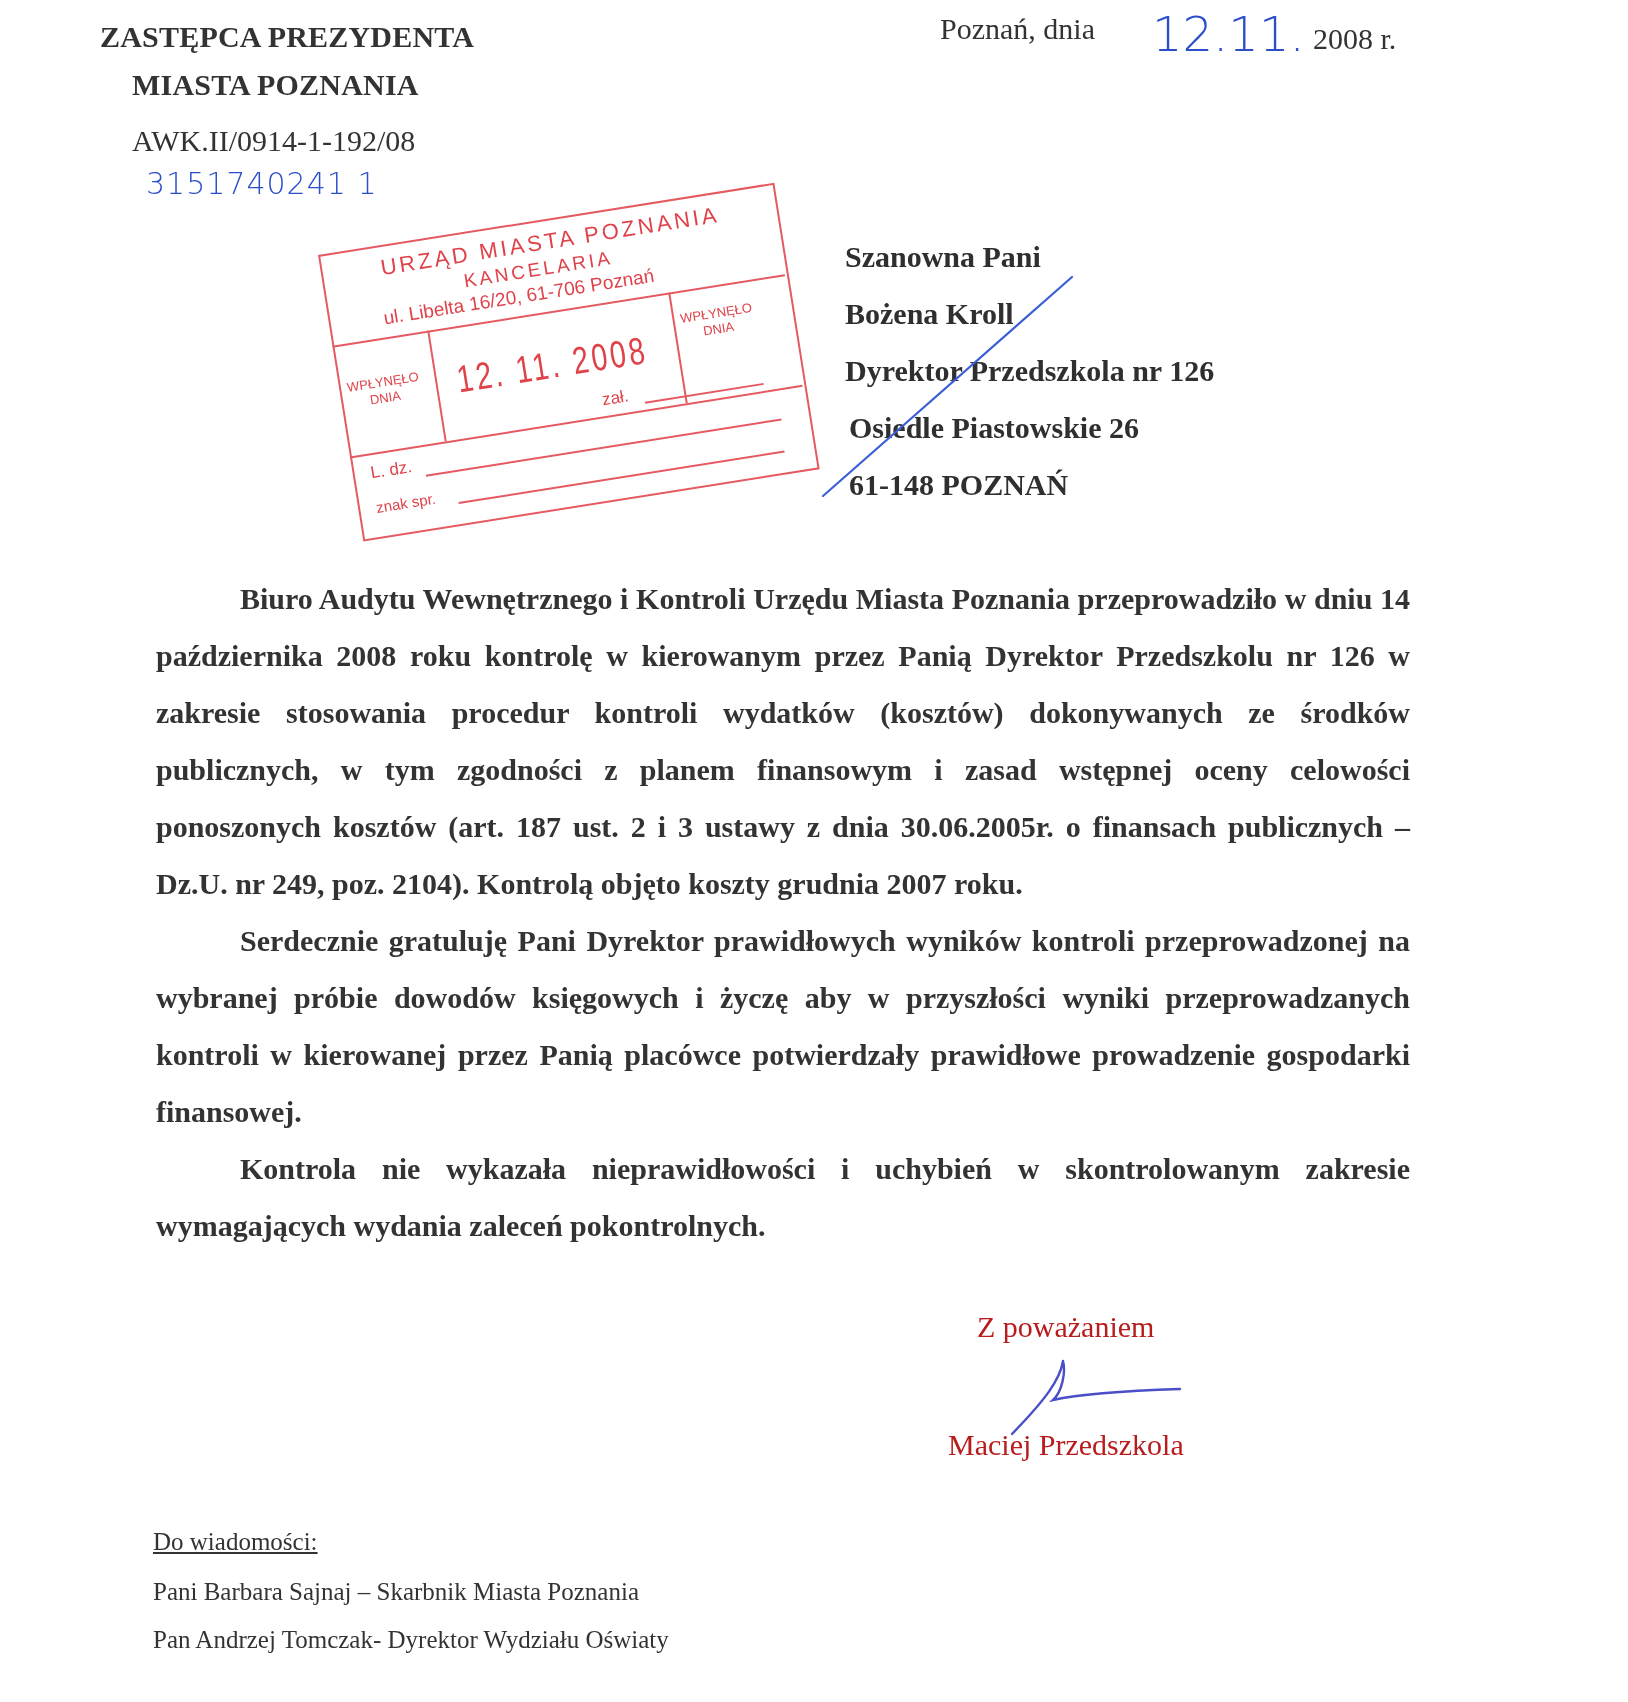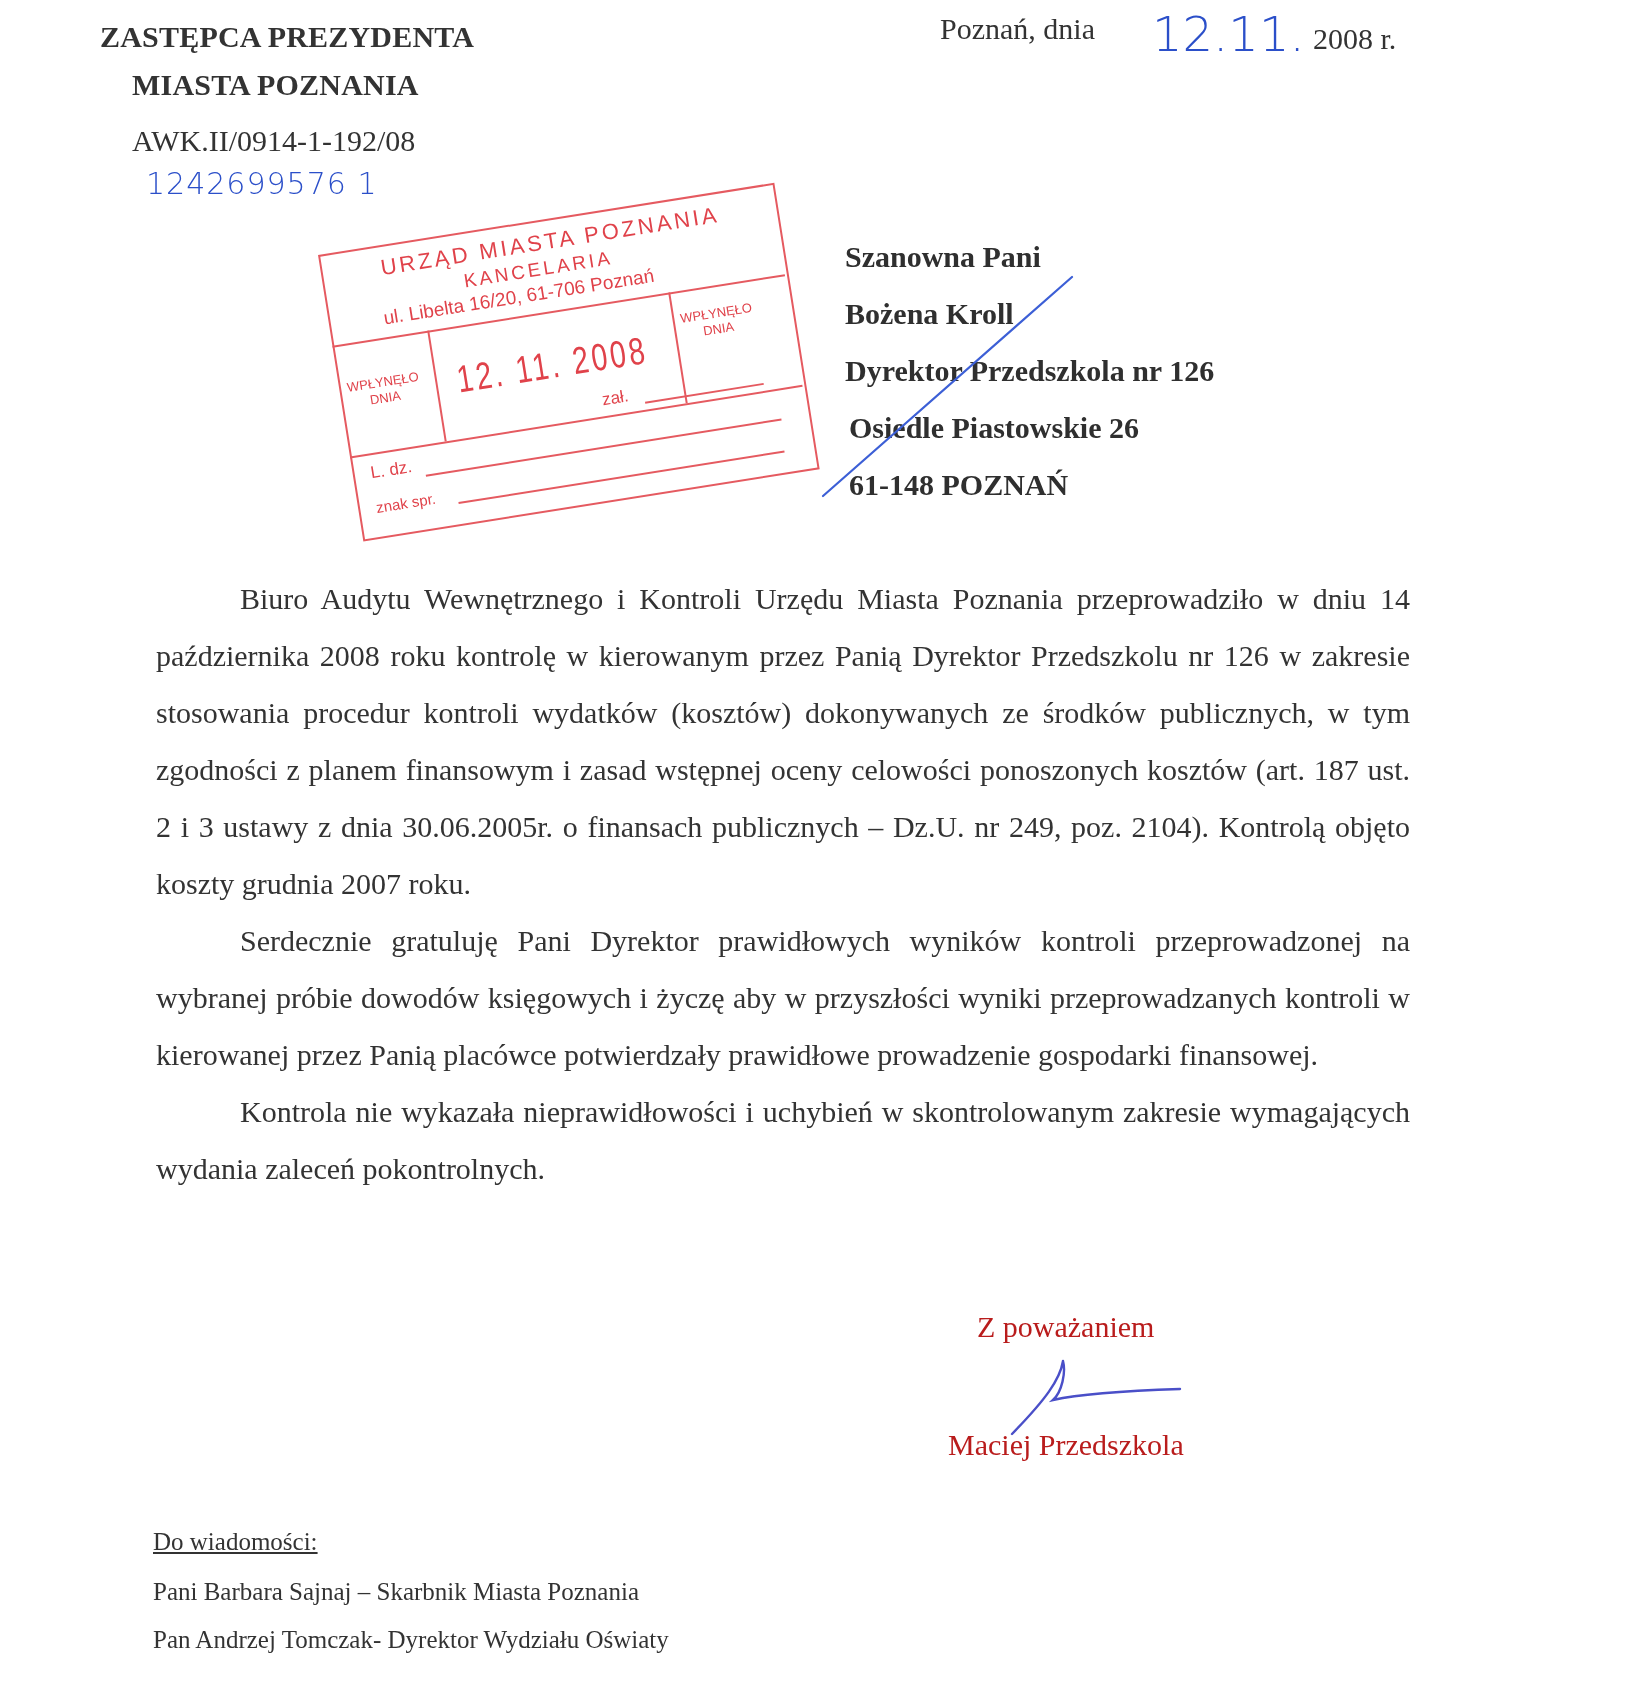--- a/index.html
+++ b/index.html
@@ -23,33 +23,34 @@
   }
   .stamp .frame { position: absolute; border: 2px solid #e55a60; }
   .stamp .line { position: absolute; height: 0; border-top: 2px solid #e55a60; }
   .stamp .vline { position: absolute; width: 0; border-left: 2px solid #e55a60; }
   .stamp .txt { position: absolute; white-space: nowrap; }
 
   .body-text {
     position: absolute; left: 156px; width: 1254px;
     font-size: 30px; line-height: 57px; color: #333;
     text-align: justify;
+    font-weight: bold;
   }
   .body-text p { margin: 0; text-indent: 84px; }
   .closing { font-size: 30px; color: #b91c1c; }
   .cc-title { font-size: 25px; color: #333; text-decoration: underline; text-align: center; }
   .cc-item { font-size: 25px; color: #333; }
 </style>
 </head>
 <body>
 
 <div class="abs hdr-bold" style="left:100px; top:20px;">ZASTĘPCA PREZYDENTA</div>
 <div class="abs hdr-bold" style="left:132px; top:68px;">MIASTA POZNANIA</div>
 <div class="abs hdr-ref" style="left:132px; top:124px;">AWK.II/0914-1-192/08</div>
-<div class="abs hand" style="left:146px; top:166px; font-size:30px; letter-spacing:1px;">1242699576 1</div>
+<div class="abs hand" style="left:146px; top:166px; font-size:30px; letter-spacing:1px;">3151740241 1</div>
 
 <div class="abs date-line" style="left:940px; top:12px;">Poznań, dnia</div>
 <div class="abs hand" style="left:1152px; top:6px; font-size:48px;text-align:center;">12.11.</div>
 <div class="abs date-line" style="left:1313px; top:12px;margin-top:10px;">2008 r.</div>
 
 <div class="stamp">
   <div class="frame" style="left:0; top:0; width:458px; height:286px;"></div>
   <div class="txt" style="left:60px; top:10px; font-size:22px; letter-spacing:3px;">URZĄD MIASTA POZNANIA</div>
   <div class="txt" style="left:140px; top:38px; font-size:19px; letter-spacing:3px;">KANCELARIA</div>
   <div class="txt" style="left:55px; top:62px; font-size:19px;">ul. Libelta 16/20, 61-706 Poznań</div>

